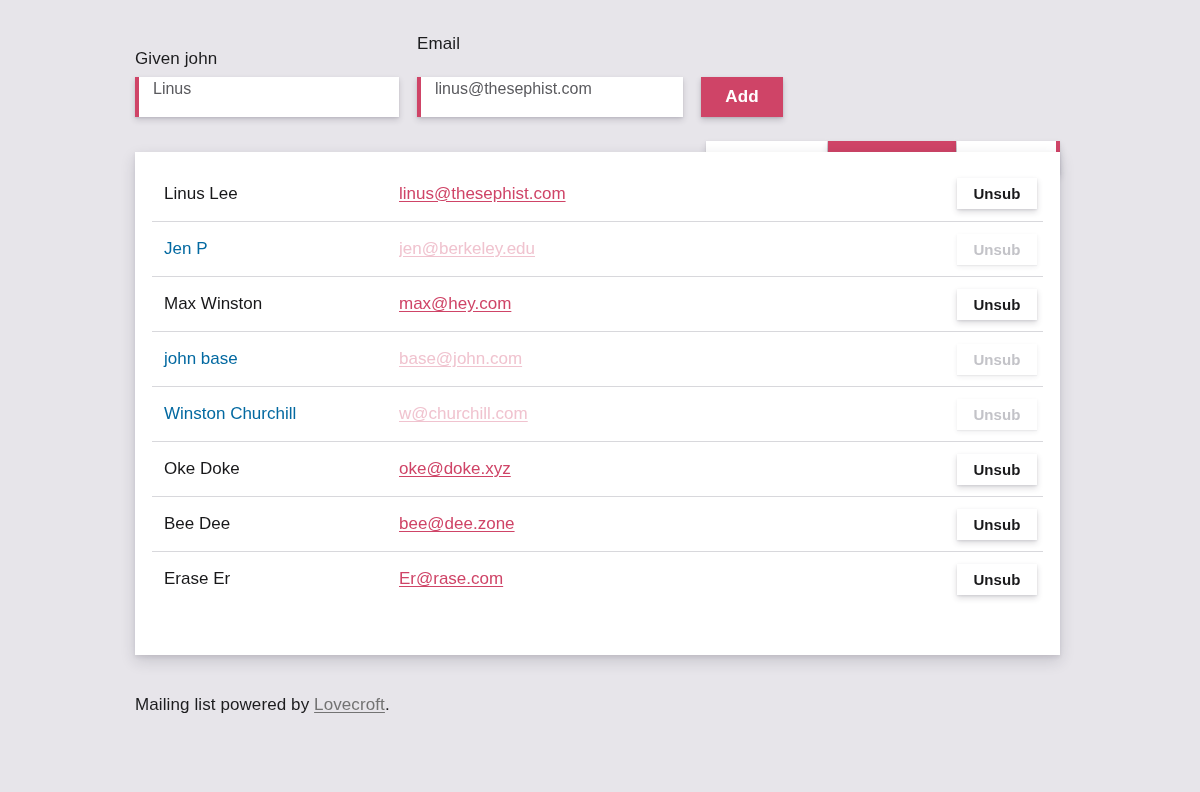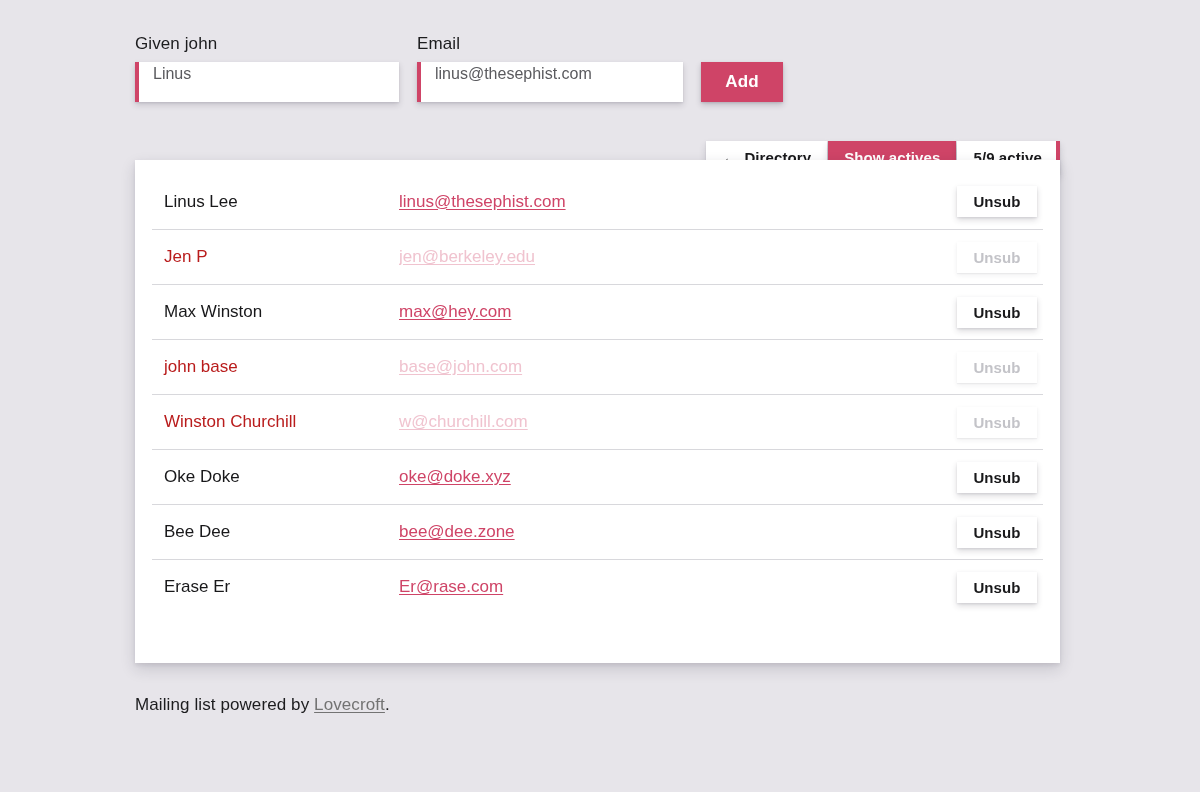--- a/index.html
+++ b/index.html
@@ -31,21 +31,21 @@
     display: flex;
     align-items: flex-end;
     gap: 18px;
   }
   .field {
     display: flex;
     flex-direction: column;
   }
   .field.given  { width: 264px; }
   .field.family { width: 264px; }
-  .field.email  { width: 266px; }
+  .field.email  { width: 266px; gap: 15px; }
 
   .field-label {
     font-size: 17px;
     color: #1c1c1e;
     letter-spacing: .1px;
     margin-bottom: 8px;
     line-height: 20px;
   }
 
   .input-wrap {
@@ -140,21 +140,21 @@
     position: absolute;
     right: 0; top: 0; bottom: 0;
     width: 4px;
     background: #cf4467;
   }
 
   
   .card {
     position: absolute;
     left: 135px;
-    top: 160px;
+    top: 152px;
     width: 925px;
     height: 503px;
     background: #ffffff;
     box-shadow: 0 6px 14px rgba(40,36,55,.16), 0 2px 4px rgba(40,36,55,.09);
     box-sizing: border-box;
     padding: 14px 0 12px 0;
     overflow: hidden;
   }
 
   .row {
@@ -194,21 +194,21 @@
     background: #ffffff;
     color: #19191b;
     font-family: "Liberation Sans", sans-serif;
     font-size: 15px;
     font-weight: bold;
     letter-spacing: .1px;
     cursor: pointer;
     box-shadow: 0 3px 6px rgba(40,36,55,.17), 0 1px 2px rgba(40,36,55,.10);
   }
 
-  .row.inactive .row-name  { color: #b91c1c; }
+  .row.inactive .row-name  { color: #0369a1; }
   .row.inactive .row-email { color: #f0c3cf; }
   .row.inactive .unsub-button {
     color: #c3c3c8;
     box-shadow: 0 2px 5px rgba(40,36,55,.07), 0 1px 1px rgba(40,36,55,.05);
   }
 
   
   .footer {
     position: absolute;
     left: 135px;

